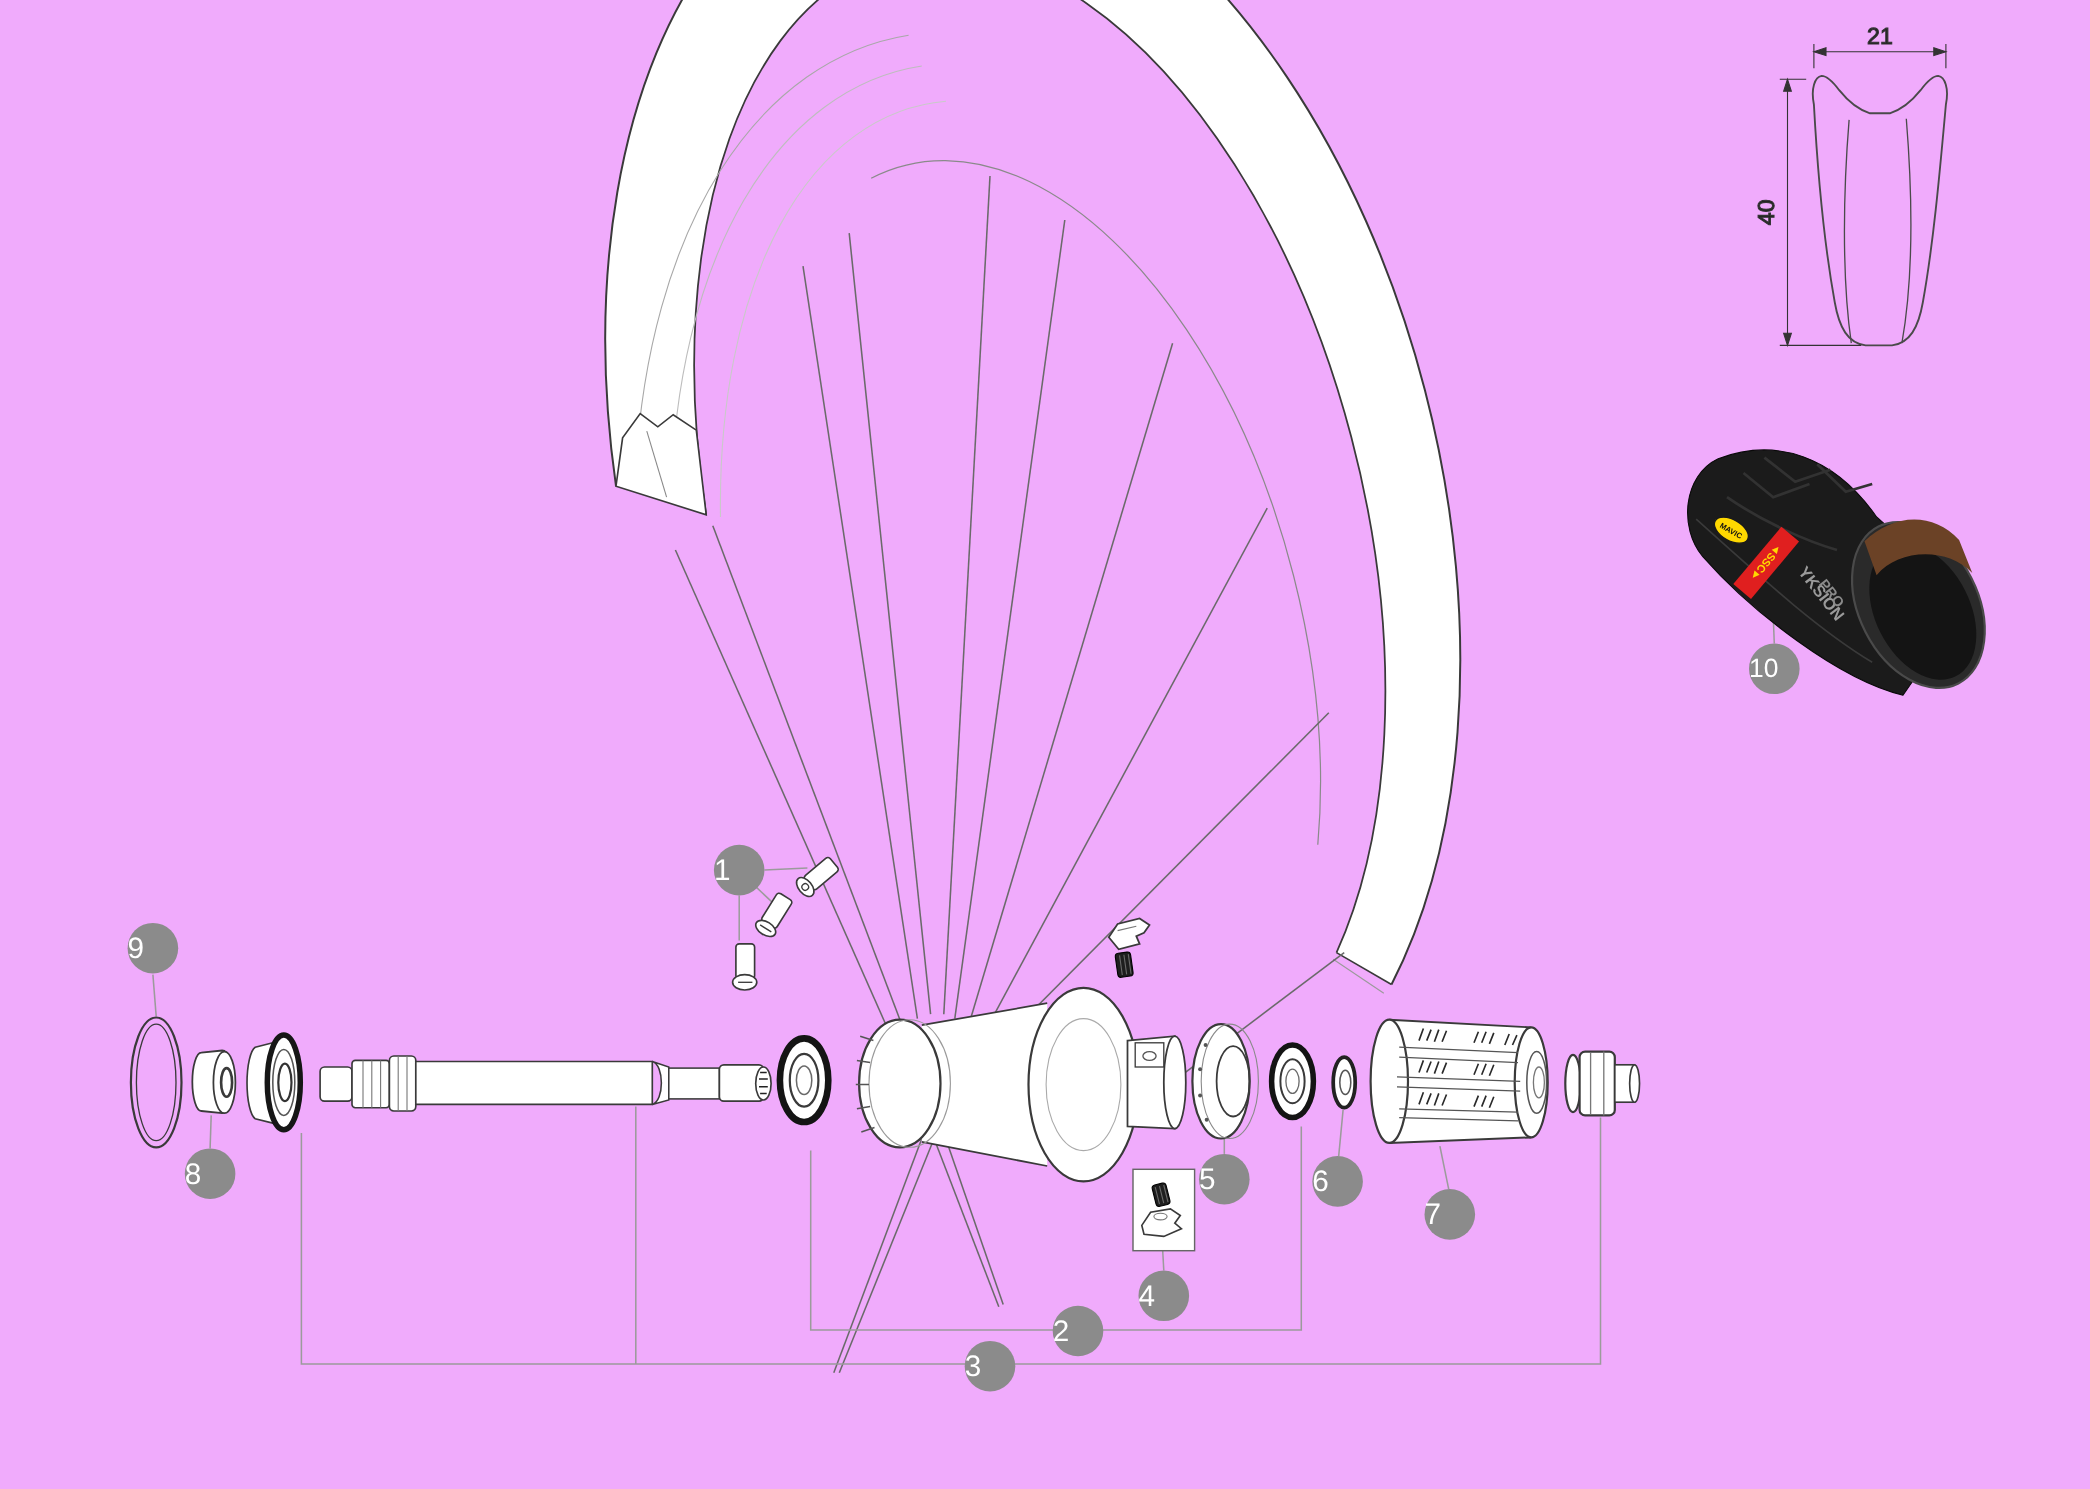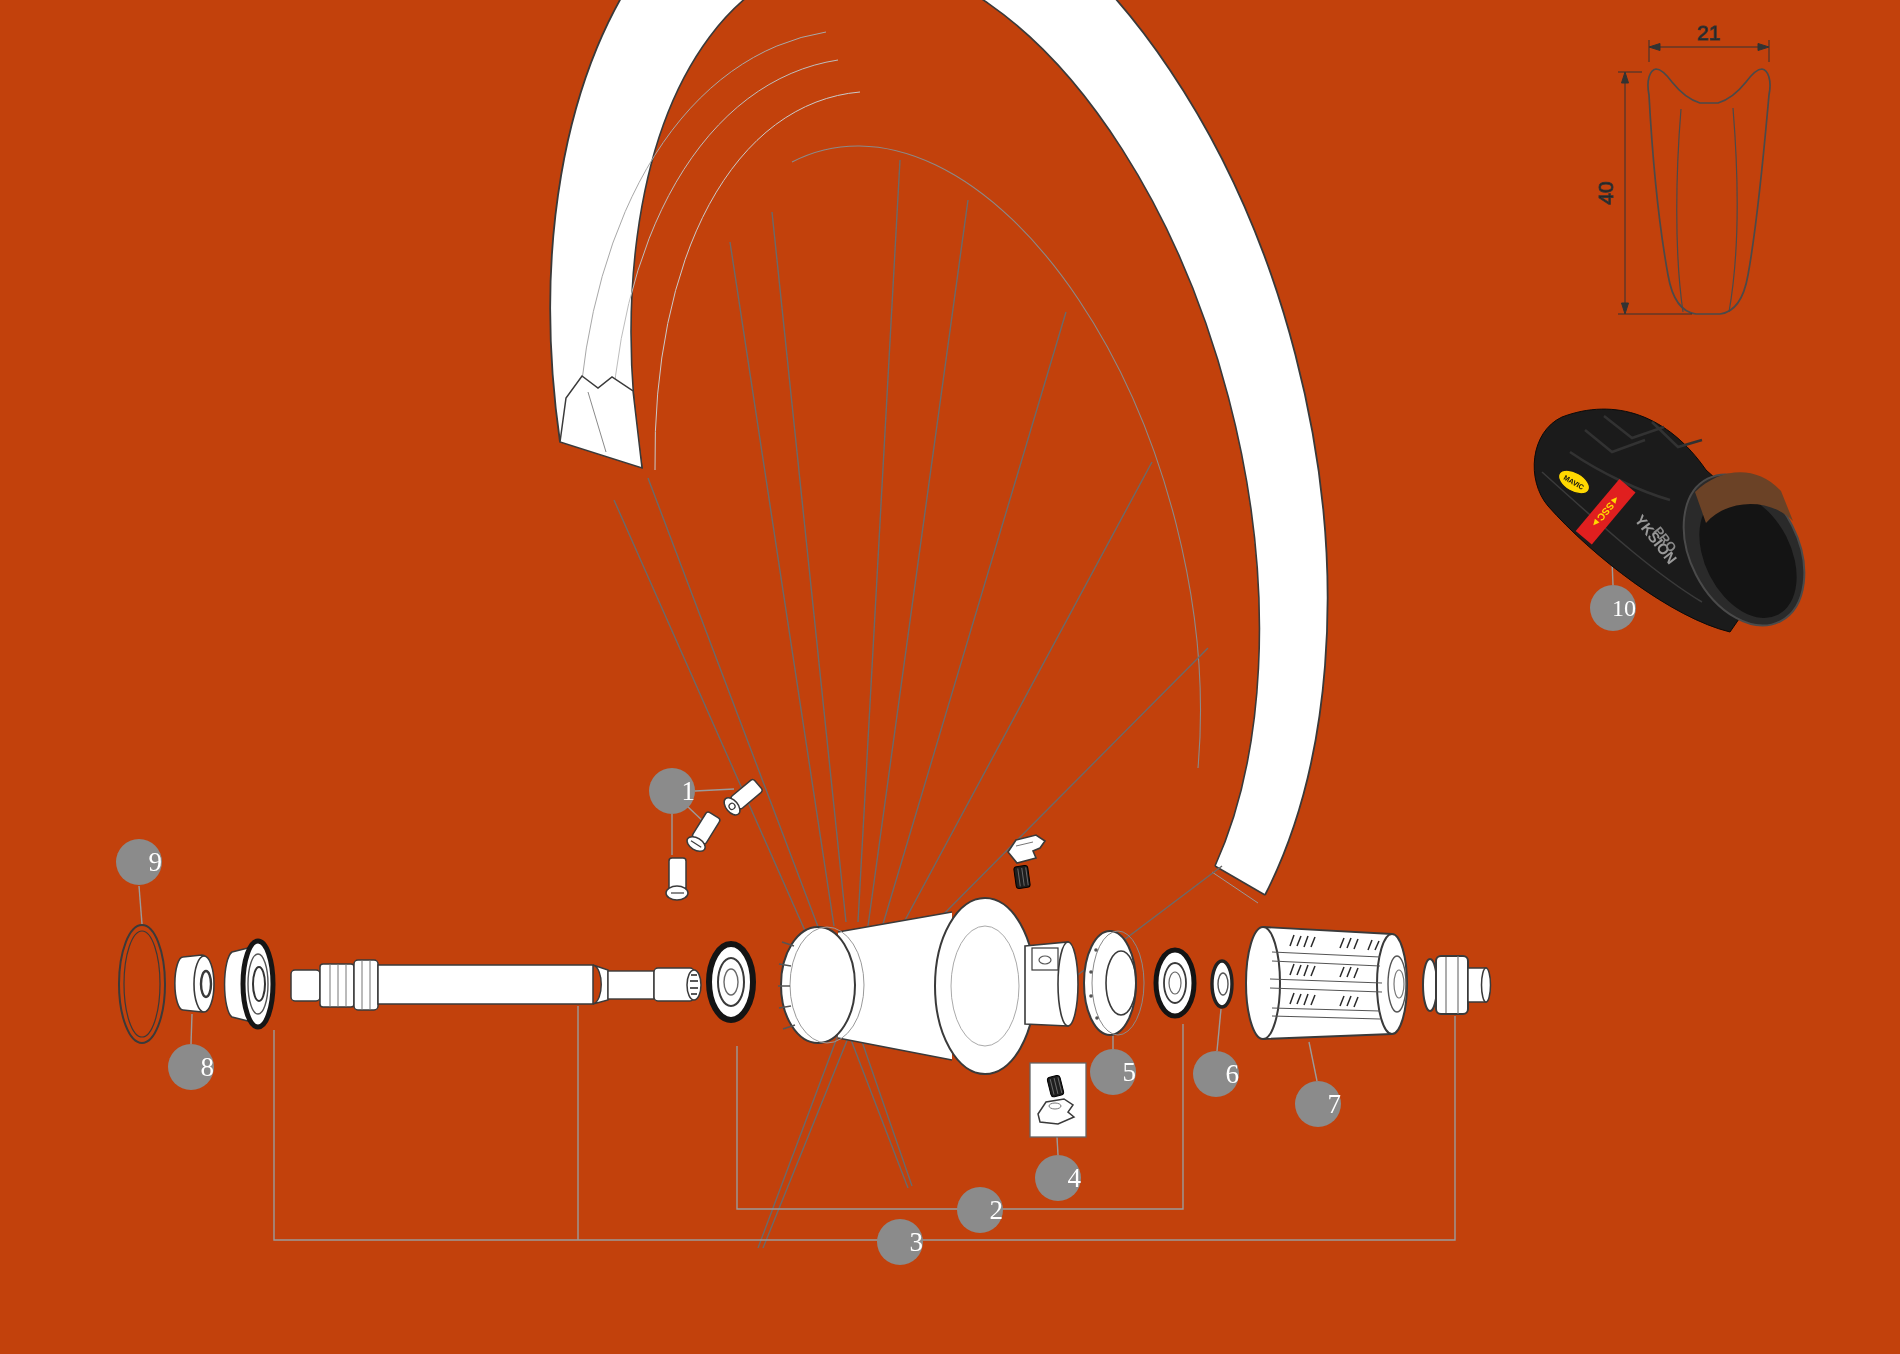--- a/index.html
+++ b/index.html
@@ -1,25 +1,25 @@
 <!DOCTYPE html>
 <html><head>
 <meta charset="utf-8">
 <style>
   html,body{margin:0;padding:0;background:#ffffff;}
   #stage{
-    position:relative;width:1900px;height:1354px;background:#c2410c;overflow:hidden;
+    position:relative;width:1900px;height:1354px;background:#f0abfc;overflow:hidden;
     font-family:"Liberation Sans",sans-serif;
   }
   #art{position:absolute;left:0;top:0;}
   .callout{
     position:absolute;width:46px;height:46px;border-radius:50%;
     background:#8b8b8b;color:#ffffff;
-    font-size:27px;line-height:46px;text-align:right;
-    font-family:Liberation Serif, serif;
+    font-size:27px;line-height:46px;text-align:left;
+    font-family:Liberation Sans, sans-serif;
     user-select:none;cursor:pointer;
   }
   .dim-label{font-family:"Liberation Sans",sans-serif;}
 </style>
 </head>
 <body>
 
 <div id="stage">
 
 <svg id="art" width="1900" height="1354" viewBox="0 0 1900 1354">

